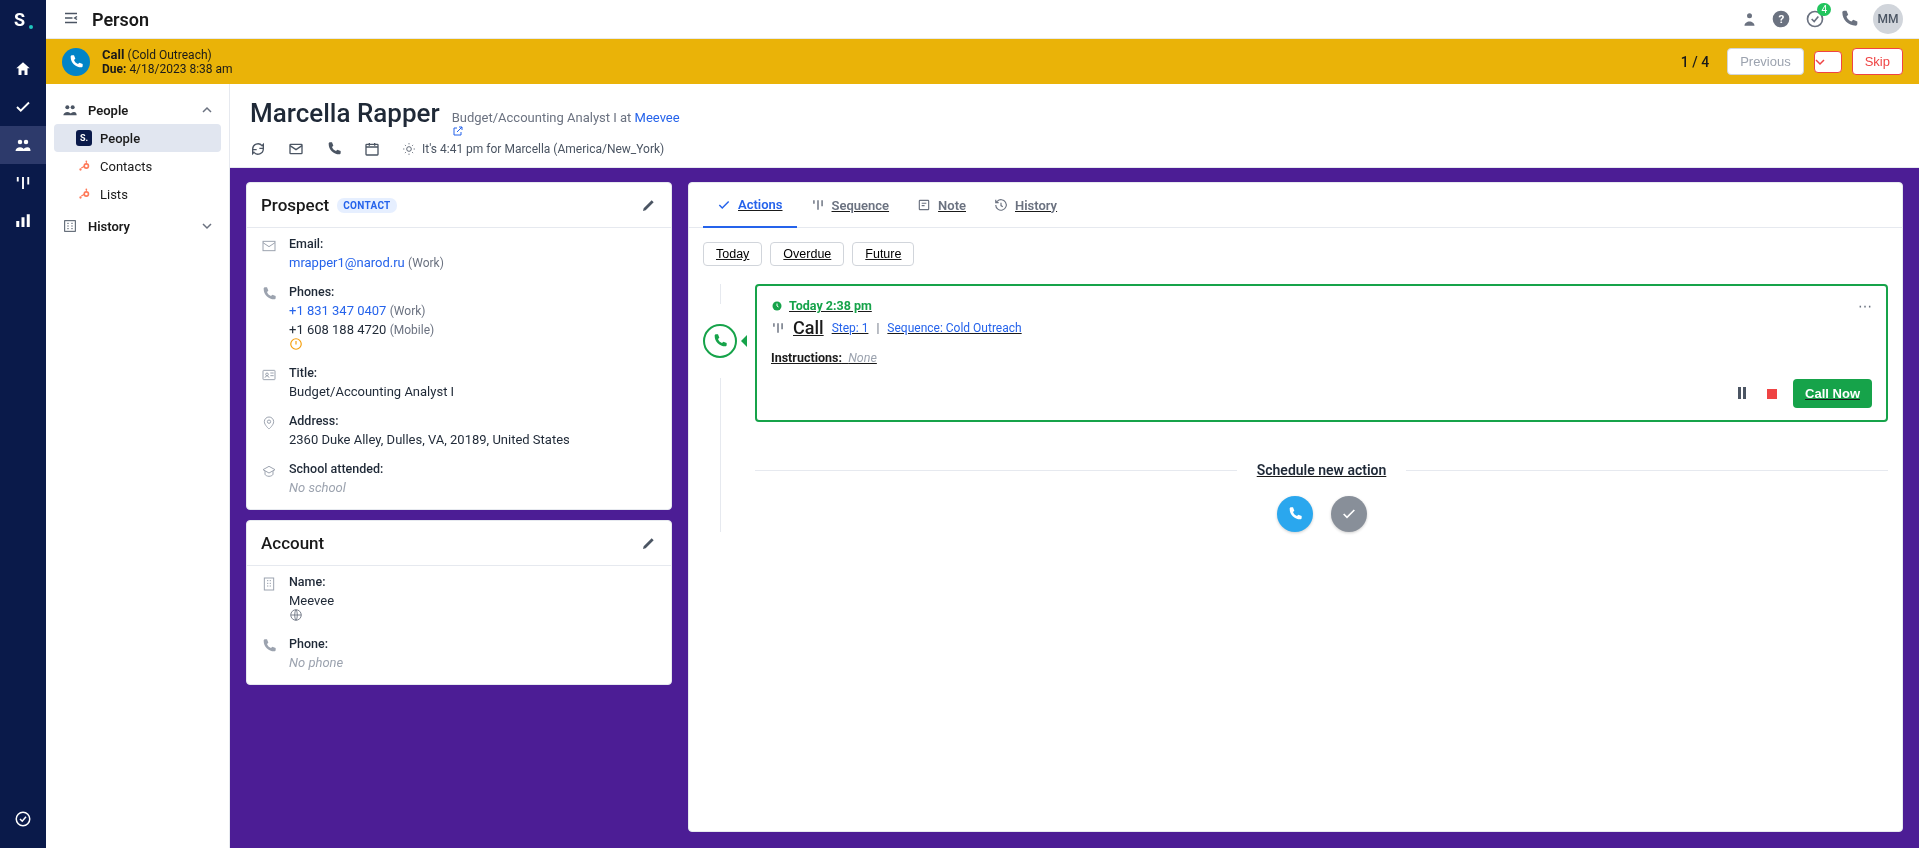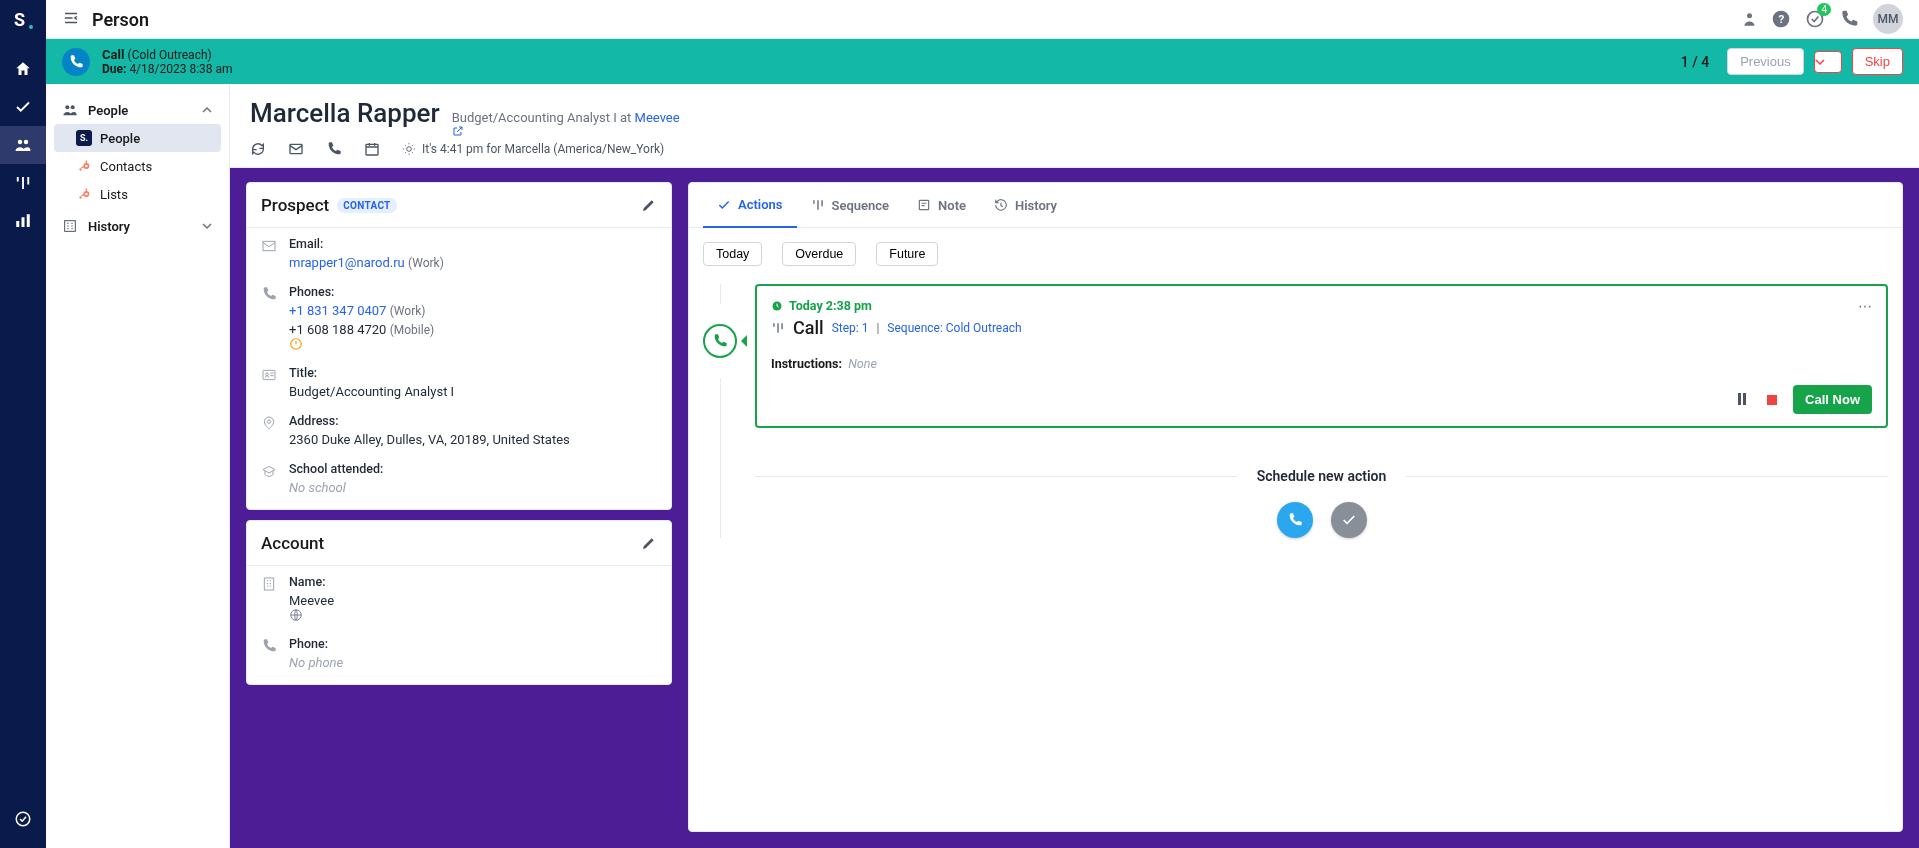--- a/index.html
+++ b/index.html
@@ -20,21 +20,21 @@
 
 .topbar { height: 39px; display: flex; align-items: center; padding: 0 16px; border-bottom: 1px solid #e6e9ef; }
 .topbar-left { display: flex; gap: 12px; }
 .topbar-title { font-size: 18px; font-weight: 600; }
 .topbar-right { margin-left: auto; display: flex; align-items: center; gap: 14px; color: #6b7280; }
 .badge-count { position: relative; }
 .badge-dot { position: absolute; top: -6px; right: -6px; background: #22c55e; color: #fff; font-size: 10px; border-radius: 8px; padding: 0 4px; line-height: 13px; }
 .avatar-circle { width: 30px; height: 30px; border-radius: 50%; background: #d1d5db; color: #4b5563; display: flex; align-items: center; justify-content: center; font-size: 12px; font-weight: 500; }
 
 
-.banner { background: #14b8a6; display: flex; align-items: center; padding: 8px 16px; }
+.banner { background: #eab308; display: flex; align-items: center; padding: 8px 16px; }
 .banner-icon { width: 28px; height: 28px; border-radius: 50%; background: #0284c7; color: #fff; display: flex; align-items: center; justify-content: center; margin-right: 12px; }
 .banner-text { font-size: 13px; }
 .banner-text .line1 { font-weight: 700; }
 .banner-text .line1 .sub { font-weight: 400; font-size: 12px; }
 .banner-text .line2 { font-size: 12px; }
 .banner-right { margin-left: auto; display: flex; align-items: center; gap: 10px; }
 .btn { border: 1px solid #d1d5db; background: #fff; padding: 5px 12px; border-radius: 4px; font-size: 13px; cursor: pointer; }
 .btn-ghost { color: #9ca3af; }
 .btn-danger-outline { border-color: #ef4444; color: #ef4444; }
 .btn-icon-caret { width: 28px; padding: 5px 0; text-align: center; }
@@ -63,21 +63,21 @@
 .person-sub { font-size: 13px; color: #6b7280; }
 .person-sub a { color: #2563eb; text-decoration: none; }
 .person-quick { display: flex; align-items: center; gap: 22px; margin-top: 4px; color: #4b5563; }
 .person-quick .qi { cursor: pointer; }
 .local-time { font-size: 12px; color: #4b5563; display: flex; align-items: center; gap: 6px; }
 
 
 .panels { flex: 1; display: flex; gap: 16px; padding: 0 16px 16px; overflow: hidden; background: #4c1d95; border-top: 1px solid #e6e9ef;}
 
 .left-col { width: 426px; display: flex; flex-direction: column; gap: 10px; overflow-y: auto; padding-top: 14px;}
-.right-col { flex: 1; display: flex; flex-direction: column; padding-top: 14px;}
+.right-col { flex: 1; display: flex; flex-direction: column; padding-top: 14px; text-decoration: underline;}
 
 .card { background: #fff; border: 1px solid #e6e9ef; border-radius: 4px; }
 .card-head { display: flex; align-items: center; padding: 12px 14px; border-bottom: 1px solid #e6e9ef; }
 .card-title { font-size: 17px; font-weight: 500; }
 .tag { background: #e6efff; color: #2563eb; font-size: 10px; font-weight: 700; padding: 2px 6px; border-radius: 7px; margin-left: 8px; letter-spacing: .3px;}
 .card-edit { margin-left: auto; color: #4b5563; cursor: pointer; }
 
 .card-body { padding: 8px 14px 14px; display: flex; flex-direction: column; gap: 14px; }
 .field-row { display: flex; gap: 12px; }
 .field-ico { width: 16px; color: #9ca3af; padding-top: 2px; flex-shrink: 0;}
@@ -88,36 +88,36 @@
 .field-val .link { color: #2563eb; }
 .field-val .em { font-style: italic; color: #9ca3af; }
 .warn-ico { color: #f59e0b; margin-left: 4px; }
 
 
 .tabcard { background: #fff; border: 1px solid #e6e9ef; border-radius: 4px; flex: 1; display: flex; flex-direction: column; }
 .tabs { display: flex; border-bottom: 1px solid #e6e9ef; padding: 0 14px; }
 .tab { display: flex; align-items: center; gap: 7px; padding: 14px 14px; font-size: 13px; font-weight: 600; color: #6b7280; cursor: pointer; white-space: nowrap;}
 .tab.active { color: #2563eb; border-bottom: 2px solid #2563eb; margin-bottom: -1px; }
 .tab-body { padding: 14px; flex: 1; overflow-y: auto; }
-.pill-row { display: flex; gap: 20px; margin-bottom: 18px; align-items: center; }
+.pill-row { display: flex; gap: 8px; margin-bottom: 18px; align-items: center; }
 .pill { border: 1px solid #d1d5db; background: #fff; padding: 4px 12px; border-radius: 4px; font-size: 12.5px; cursor: pointer; }
 
 .timeline-wrap { display: flex; gap: 18px; }
 .tl-rail { width: 34px; display: flex; flex-direction: column; align-items: center; }
 .tl-line { width: 1px; flex: 1; background: #e6e9ef; }
 .tl-node { width: 34px; height: 34px; border: 2px solid #16a34a; border-radius: 50%; background: #fff; display: flex; align-items: center; justify-content: center; color: #16a34a; position: relative; margin: 20px 0;}
 .tl-node::after { content: ''; position: absolute; right: -12px; top: 50%; transform: translateY(-50%); border: 6px solid transparent; border-right-color: #16a34a; }
 
 .action-card { flex: 1; border: 2px solid #16a34a; border-radius: 4px; padding: 12px 14px; position: relative; }
 .action-top { color: #16a34a; font-weight: 700; font-size: 12.5px; display: flex; align-items: center; gap: 6px; }
 .action-title-row { display: flex; align-items: center; gap: 8px; margin-top: 4px; }
 .action-title { font-size: 18px; font-weight: 500; }
 .action-step { color: #2563eb; font-size: 12px; }
 .action-seq { color: #2563eb; font-size: 12px; }
-.action-instr { font-size: 12.5px; margin-top: 18px; }
+.action-instr { font-size: 12.5px; margin-top: 12px; }
 .action-instr .muted { color: #9ca3af; font-style: italic; }
 .action-more { position: absolute; top: 12px; right: 14px; color: #6b7280; cursor: pointer; }
 .action-foot { display: flex; justify-content: flex-end; align-items: center; gap: 12px; margin-top: 14px; }
 .btn-green { background: #16a34a; color: #fff; border: none; padding: 7px 12px; border-radius: 4px; font-weight: 600; font-size: 13px; cursor: pointer; }
 .ic-btn { width: 18px; color: #4b5563; cursor: pointer; text-align: center; }
 .ic-stop { width: 10px; height: 10px; background: #ef4444; display: inline-block; }
 .ic-pause { display: inline-flex; gap: 2px; }
 .ic-pause span { width: 3px; height: 12px; background: #4b5563; display: inline-block; }
 
 .schedule-row { display: flex; align-items: center; margin: 40px 0 18px; }

